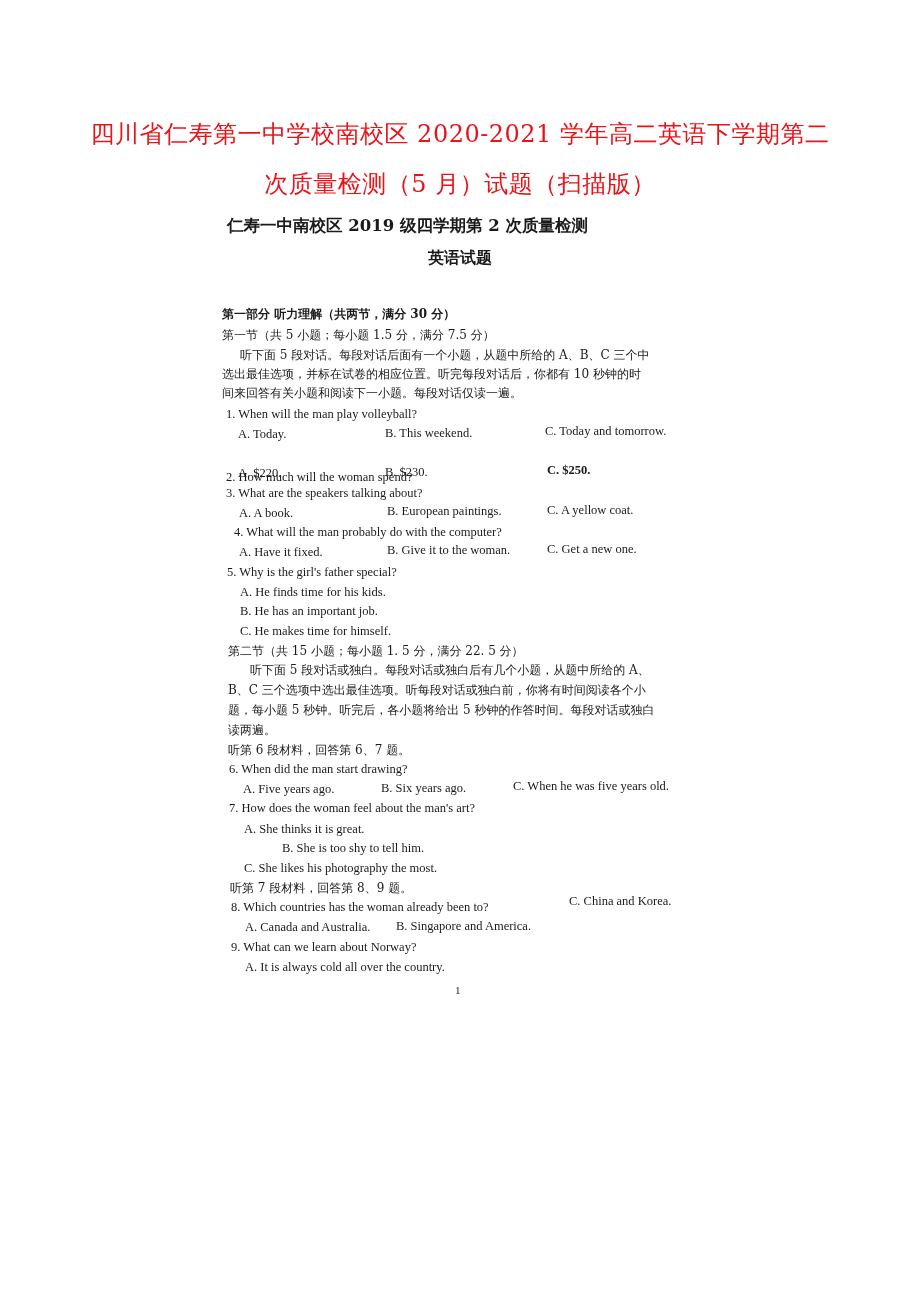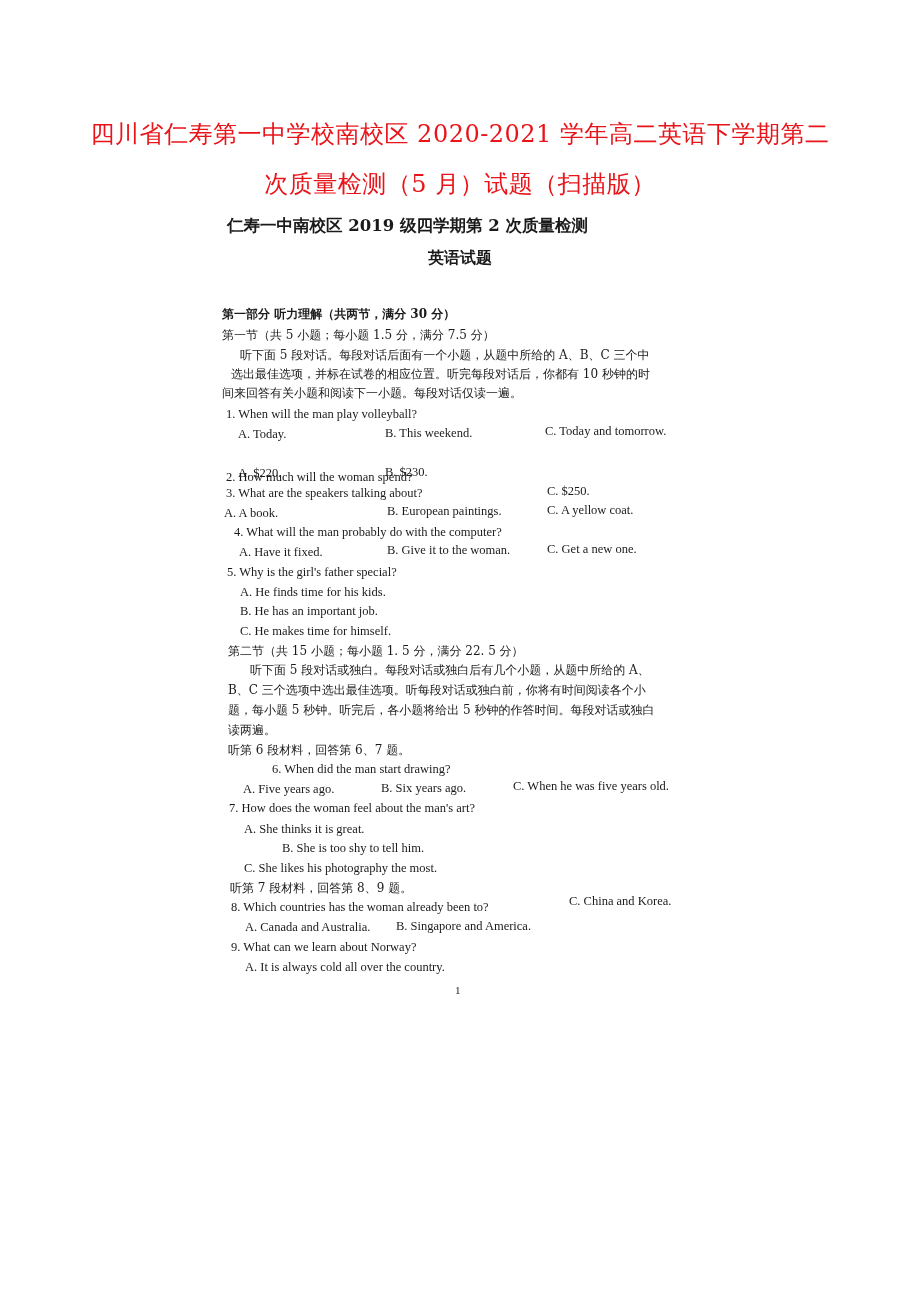--- a/index.html
+++ b/index.html
@@ -25,56 +25,56 @@
 
 <div class="doc-title t1">四川省仁寿第一中学校南校区 2020-2021 学年高二英语下学期第二</div>
 <div class="doc-title t2">次质量检测（5 月）试题（扫描版）</div>
 
 <div class="exam-title">仁寿一中南校区 2019 级四学期第 2 次质量检测</div>
 <div class="exam-subtitle">英语试题</div>
 
 <div class="line zh bold" style="left:222px; top:306px;">第一部分  听力理解（共两节，满分 30 分）</div>
 <div class="line zh" style="left:222px; top:327px;">第一节（共 5 小题；每小题 1.5 分，满分 7.5 分）</div>
 <div class="line zh" style="left:240px; top:347px;">听下面 5 段对话。每段对话后面有一个小题，从题中所给的 A、B、C 三个中</div>
-<div class="line zh" style="left:222px; top:366px;margin-left:9px;">选出最佳选项，并标在试卷的相应位置。听完每段对话后，你都有 10 秒钟的时</div>
+<div class="line zh" style="left:222px; top:366px;">选出最佳选项，并标在试卷的相应位置。听完每段对话后，你都有 10 秒钟的时</div>
 <div class="line zh" style="left:222px; top:385px;">间来回答有关小题和阅读下一小题。每段对话仅读一遍。</div>
 
 <div class="line" style="left:226px; top:407px;">1.  When will the man play volleyball?</div>
 <div class="opt" style="left:238px; top:427px;">A.  Today.</div>
 <div class="opt" style="left:385px; top:426px;">B.  This weekend.</div>
 <div class="opt" style="left:545px; top:424px;">C. Today and tomorrow.</div>
 
 <div class="line" style="left:226px; top:446px;margin-top:24px;">2.  How much will the woman spend?</div>
 <div class="opt" style="left:238px; top:466px;">A.  $220.</div>
 <div class="opt" style="left:385px; top:465px;">B.  $230.</div>
-<div class="opt" style="left:547px; top:484px;">C.  $250.</div>
+<div class="opt" style="left:547px; top:463px;font-weight:bold;">C.  $250.</div>
 
 <div class="line" style="left:226px; top:486px;">3.  What are the speakers talking about?</div>
-<div class="opt" style="left:224px; top:506px;">A.  A book.</div>
+<div class="opt" style="left:239px; top:506px;">A.  A book.</div>
 <div class="opt" style="left:387px; top:504px;">B.  European paintings.</div>
 <div class="opt" style="left:547px; top:503px;">C.  A yellow coat.</div>
 
 <div class="line" style="left:234px; top:525px;">4.  What will the man probably do with the computer?</div>
 <div class="opt" style="left:239px; top:545px;">A.  Have it fixed.</div>
 <div class="opt" style="left:387px; top:543px;">B.  Give it to the woman.</div>
 <div class="opt" style="left:547px; top:542px;">C.  Get a new one.</div>
 
 <div class="line" style="left:227px; top:565px;">5.  Why is the girl's father special?</div>
 <div class="opt" style="left:240px; top:585px;">A.  He finds time for his kids.</div>
 <div class="opt" style="left:240px; top:604px;">B.  He has an important job.</div>
 <div class="opt" style="left:240px; top:624px;">C.  He makes time for himself.</div>
 
 <div class="line zh" style="left:228px; top:643px;">第二节（共 15 小题；每小题 1. 5 分，满分 22. 5 分）</div>
 <div class="line zh" style="left:250px; top:662px;">听下面 5 段对话或独白。每段对话或独白后有几个小题，从题中所给的 A、</div>
 <div class="line zh" style="left:228px; top:682px;">B、C 三个选项中选出最佳选项。听每段对话或独白前，你将有时间阅读各个小</div>
 <div class="line zh" style="left:228px; top:702px;">题，每小题 5 秒钟。听完后，各小题将给出 5 秒钟的作答时间。每段对话或独白</div>
 <div class="line zh" style="left:228px; top:722px;">读两遍。</div>
 <div class="line zh" style="left:228px; top:742px;">听第 6 段材料，回答第 6、7 题。</div>
 
-<div class="line" style="left:229px; top:762px;margin-left:43px;">6.  When did the man start drawing?</div>
+<div class="line" style="left:229px; top:762px;">6.  When did the man start drawing?</div>
 <div class="opt" style="left:243px; top:782px;">A.  Five years ago.</div>
 <div class="opt" style="left:381px; top:781px;">B.  Six years ago.</div>
 <div class="opt" style="left:513px; top:779px;">C.  When he was five years old.</div>
 
 <div class="line" style="left:229px; top:801px;">7.  How does the woman feel about the man's art?</div>
 <div class="opt" style="left:244px; top:822px;">A.  She thinks it is great.</div>
 <div class="opt" style="left:260px; top:841px;margin-left:22px;">B.  She is too shy to tell him.</div>
 <div class="opt" style="left:244px; top:861px;">C.  She likes his photography the most.</div>
 
 <div class="line zh" style="left:230px; top:880px;">听第 7 段材料，回答第 8、9 题。</div>

